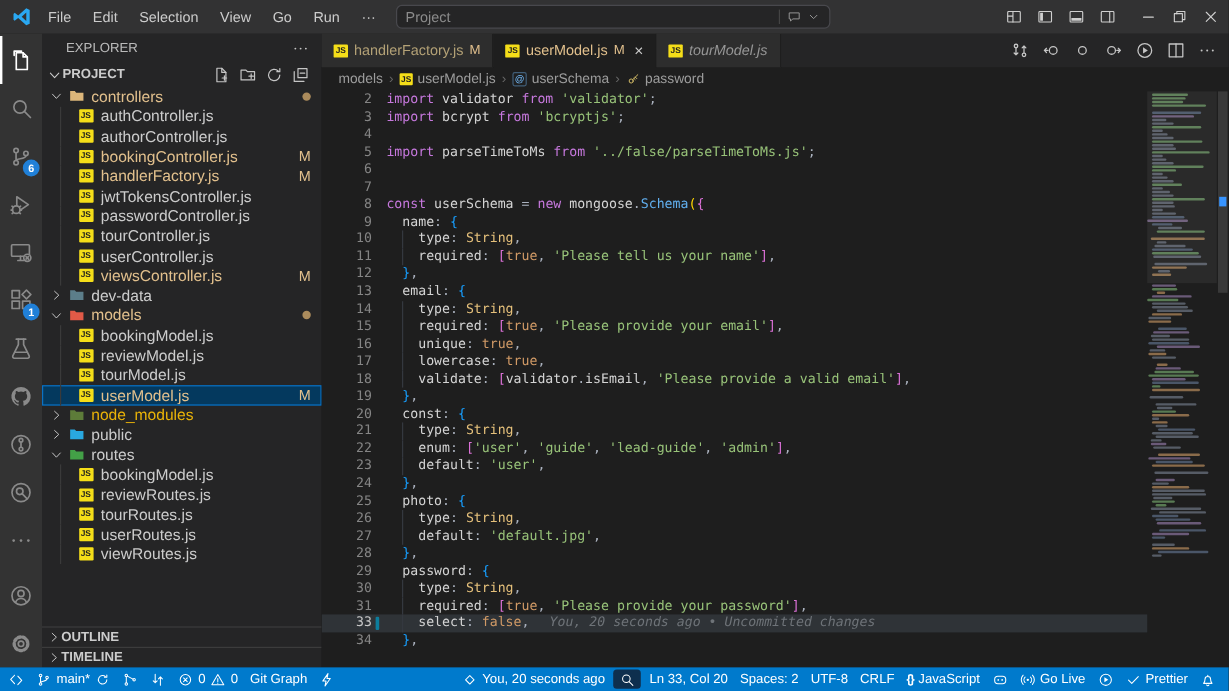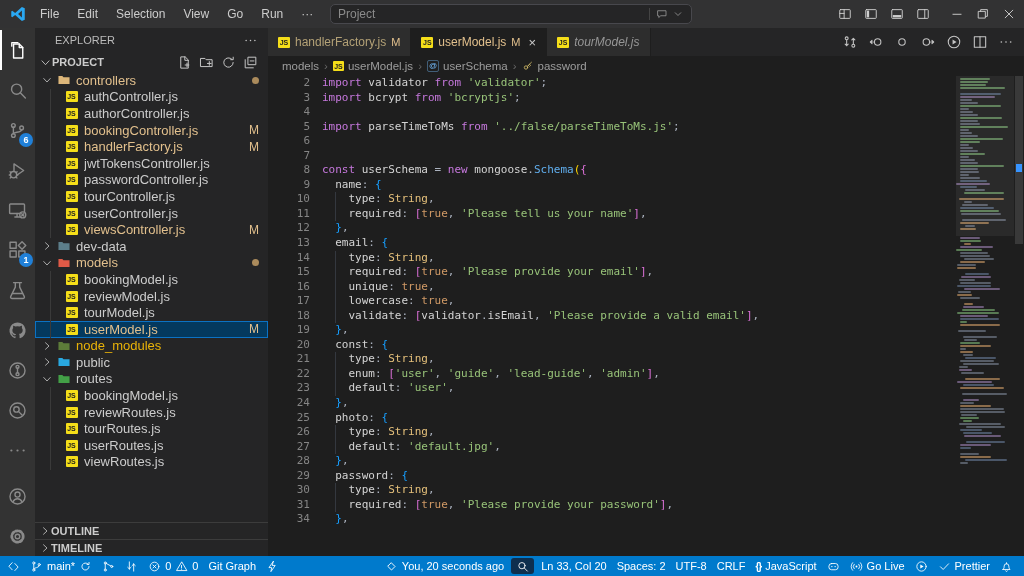--- a/index.html
+++ b/index.html
@@ -778,20 +778,21 @@
           <div class="cl"><span class="num">22</span><span class="guide" style="left: 67.2px;"></span><span class="txt"><span>    enum</span><span class="tk-pn">:</span><span> </span><span class="tk-b2">[</span><span class="tk-str">'user'</span><span class="tk-pn">,</span><span> </span><span class="tk-str">'guide'</span><span class="tk-pn">,</span><span> </span><span class="tk-str">'lead-guide'</span><span class="tk-pn">,</span><span> </span><span class="tk-str">'admin'</span><span class="tk-b2">]</span><span class="tk-pn">,</span></span></div>
           <div class="cl"><span class="num">23</span><span class="guide" style="left: 67.2px;"></span><span class="txt"><span>    default</span><span class="tk-pn">:</span><span> </span><span class="tk-str">'user'</span><span class="tk-pn">,</span></span></div>
           <div class="cl"><span class="num">24</span><span class="txt"><span class="tk-b3">  }</span><span class="tk-pn">,</span></span></div>
           <div class="cl"><span class="num">25</span><span class="txt"><span>  photo</span><span class="tk-pn">:</span><span> </span><span class="tk-b3">{</span></span></div>
           <div class="cl"><span class="num">26</span><span class="guide" style="left: 67.2px;"></span><span class="txt"><span>    type</span><span class="tk-pn">:</span><span> </span><span class="tk-cls">String</span><span class="tk-pn">,</span></span></div>
           <div class="cl"><span class="num">27</span><span class="guide" style="left: 67.2px;"></span><span class="txt"><span>    default</span><span class="tk-pn">:</span><span> </span><span class="tk-str">'default.jpg'</span><span class="tk-pn">,</span></span></div>
           <div class="cl"><span class="num">28</span><span class="txt"><span class="tk-b3">  }</span><span class="tk-pn">,</span></span></div>
           <div class="cl"><span class="num">29</span><span class="txt"><span>  password</span><span class="tk-pn">:</span><span> </span><span class="tk-b3">{</span></span></div>
           <div class="cl"><span class="num">30</span><span class="guide" style="left: 67.2px;"></span><span class="txt"><span>    type</span><span class="tk-pn">:</span><span> </span><span class="tk-cls">String</span><span class="tk-pn">,</span></span></div>
           <div class="cl"><span class="num">31</span><span class="guide" style="left: 67.2px;"></span><span class="txt"><span>    required</span><span class="tk-pn">:</span><span> </span><span class="tk-b2">[</span><span class="tk-num">true</span><span class="tk-pn">,</span><span> </span><span class="tk-str">'Please provide your password'</span><span class="tk-b2">]</span><span class="tk-pn">,</span></span></div>
+          <div class="cl current"><span class="num">33</span><span class="gmark"></span><span class="guide" style="left: 67.2px;"></span><span class="txt"><span>    select</span><span class="tk-pn">:</span><span> </span><span class="tk-num">false</span><span class="tk-pn">,</span></span><span class="blame tk-cm">You, 20 seconds ago • Uncommitted changes</span></div>
           <div class="cl"><span class="num">34</span><span class="txt"><span class="tk-b3">  }</span><span class="tk-pn">,</span></span></div>
         </div>
       <div class="minimap" id="minimap">
         <div class="mview"></div>
       <div class="mbar" style="width: 30.48px; background: rgb(88, 122, 83);"></div>
           <div class="mbar" style="width: 27.6px; background: rgb(88, 122, 83);"></div>
           <div class="mbar" style="width: 26.16px; background: rgb(88, 122, 83);"></div>
           <div class="mbar" style="width: 44.88px; background: rgb(88, 122, 83);"></div>
           <div class="mbar" style="width: 0px; background: transparent;"></div>
           <div class="mbar" style="width: 40.56px; background: rgb(74, 86, 104);"></div>

